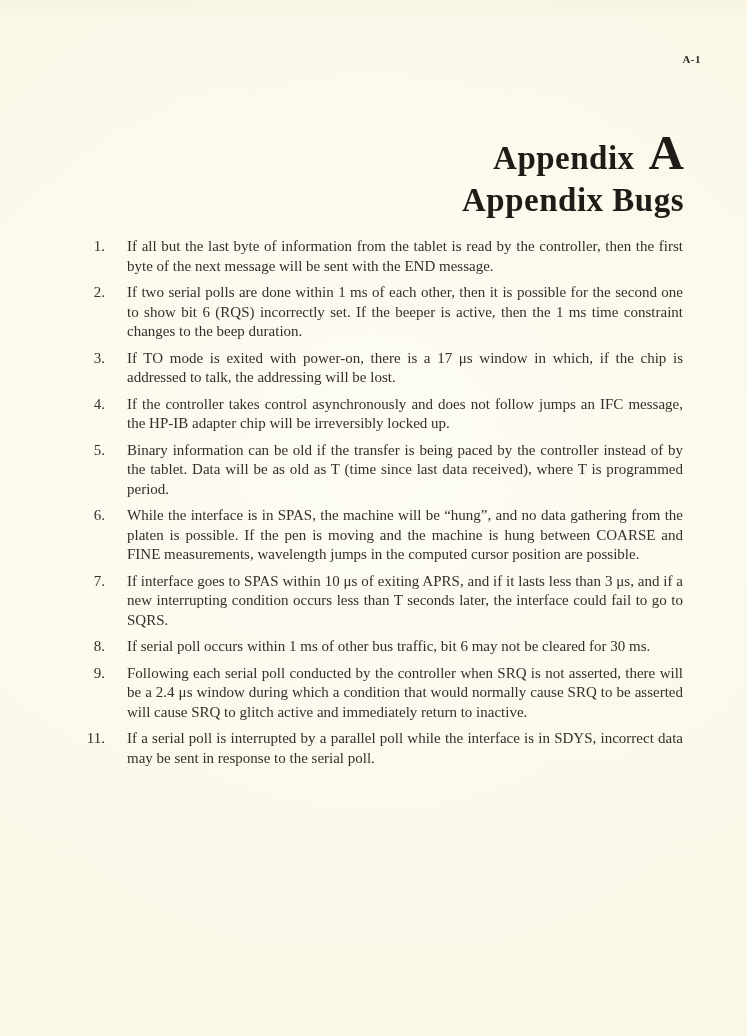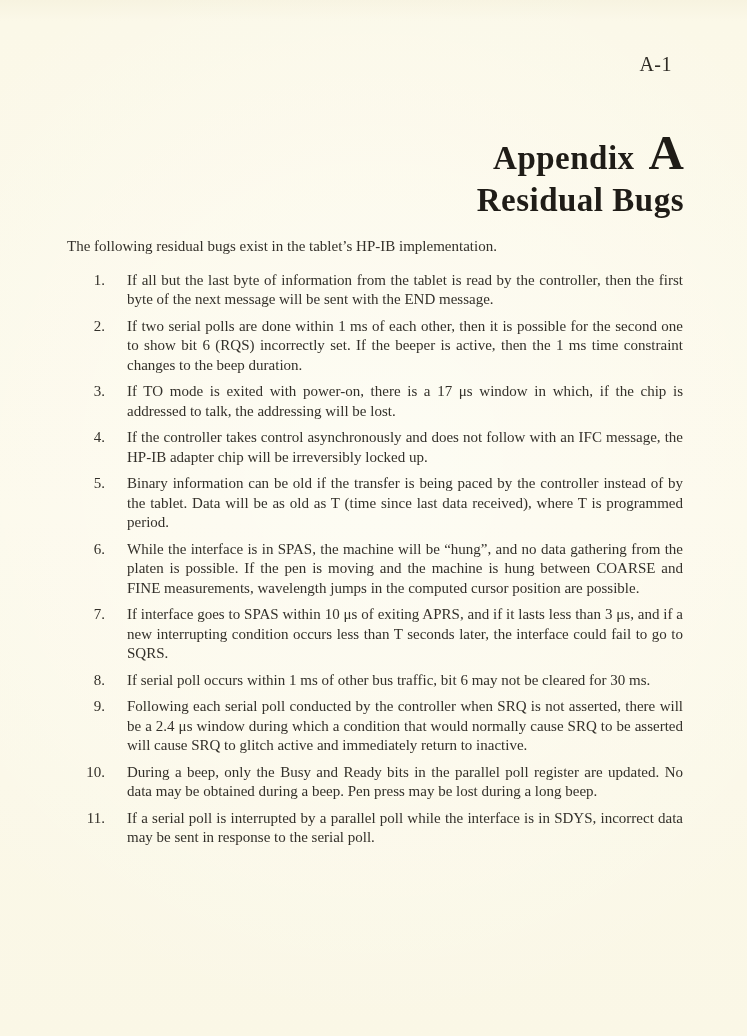--- a/index.html
+++ b/index.html
@@ -14,23 +14,23 @@
   .paper {
     position: absolute;
     inset: 0;
     background:
       radial-gradient(ellipse 120% 90% at 50% 45%, rgba(255,255,252,0.55) 0%, rgba(255,255,250,0.0) 60%),
       linear-gradient(180deg, #f7f3e0 0%, #fbf8e8 2%, #fcf9ea 50%, #faf7e6 100%);
   }
   .page-number {
     position: absolute;
     top: 53px;
-    right: 75px;
-    font-size: 20px;
-    font-weight: normal;
+    right: 46px;
+    font-size: 11px;
+    font-weight: bold;
     color: #2e2b25;
     letter-spacing: 0.5px;
   }
   .title-block {
     position: absolute;
     top: 128px;
     right: 63px;
     text-align: right;
     color: #1f1c17;
   }
@@ -93,42 +93,41 @@
 
 <div class="paper"></div>
 
 <div class="page-number">A-1</div>
 
 <div class="title-block">
   <div class="title-line1">
     <span class="title-word">Appendix</span>
     <span class="title-letter">A</span>
   </div>
-  <div class="title-line2">Residual Bugs</div>
+  <div class="title-line2">Appendix Bugs</div>
 </div>
 
 <div class="content">
-  <p class="intro">The following residual bugs exist in the tablet’s HP-IB implementation.</p>
 
   <div class="bug-list">
     <div class="bug-item">
       <span class="bug-num">1.</span>
       <span class="bug-text">If all but the last byte of information from the tablet is read by the controller, then the first byte of the next message will be sent with the END message.</span>
     </div>
     <div class="bug-item">
       <span class="bug-num">2.</span>
       <span class="bug-text">If two serial polls are done within 1 ms of each other, then it is possible for the second one to show bit 6 (RQS) incorrectly set. If the beeper is active, then the 1 ms time constraint changes to the beep duration.</span>
     </div>
     <div class="bug-item">
       <span class="bug-num">3.</span>
       <span class="bug-text">If TO mode is exited with power-on, there is a 17 μs window in which, if the chip is addressed to talk, the addressing will be lost.</span>
     </div>
     <div class="bug-item">
       <span class="bug-num">4.</span>
-      <span class="bug-text">If the controller takes control asynchronously and does not follow with an IFC message, the HP-IB adapter chip will be irreversibly locked up.</span>
+      <span class="bug-text">If the controller takes control asynchronously and does not follow jumps an IFC message, the HP-IB adapter chip will be irreversibly locked up.</span>
     </div>
     <div class="bug-item">
       <span class="bug-num">5.</span>
       <span class="bug-text">Binary information can be old if the transfer is being paced by the controller instead of by the tablet. Data will be as old as T (time since last data received), where T is programmed period.</span>
     </div>
     <div class="bug-item">
       <span class="bug-num">6.</span>
       <span class="bug-text">While the interface is in SPAS, the machine will be “hung”, and no data gathering from the platen is possible. If the pen is moving and the machine is hung between COARSE and FINE measurements, wavelength jumps in the computed cursor position are possible.</span>
     </div>
     <div class="bug-item">
@@ -137,21 +136,17 @@
     </div>
     <div class="bug-item">
       <span class="bug-num">8.</span>
       <span class="bug-text">If serial poll occurs within 1 ms of other bus traffic, bit 6 may not be cleared for 30 ms.</span>
     </div>
     <div class="bug-item">
       <span class="bug-num">9.</span>
       <span class="bug-text">Following each serial poll conducted by the controller when SRQ is not asserted, there will be a 2.4 μs window during which a condition that would normally cause SRQ to be asserted will cause SRQ to glitch active and immediately return to inactive.</span>
     </div>
     <div class="bug-item">
-      <span class="bug-num">10.</span>
-      <span class="bug-text">During a beep, only the Busy and Ready bits in the parallel poll register are updated. No data may be obtained during a beep. Pen press may be lost during a long beep.</span>
-    </div>
-    <div class="bug-item">
       <span class="bug-num">11.</span>
       <span class="bug-text">If a serial poll is interrupted by a parallel poll while the interface is in SDYS, incorrect data may be sent in response to the serial poll.</span>
     </div>
   </div>
 </div>
 
 </body></html>

